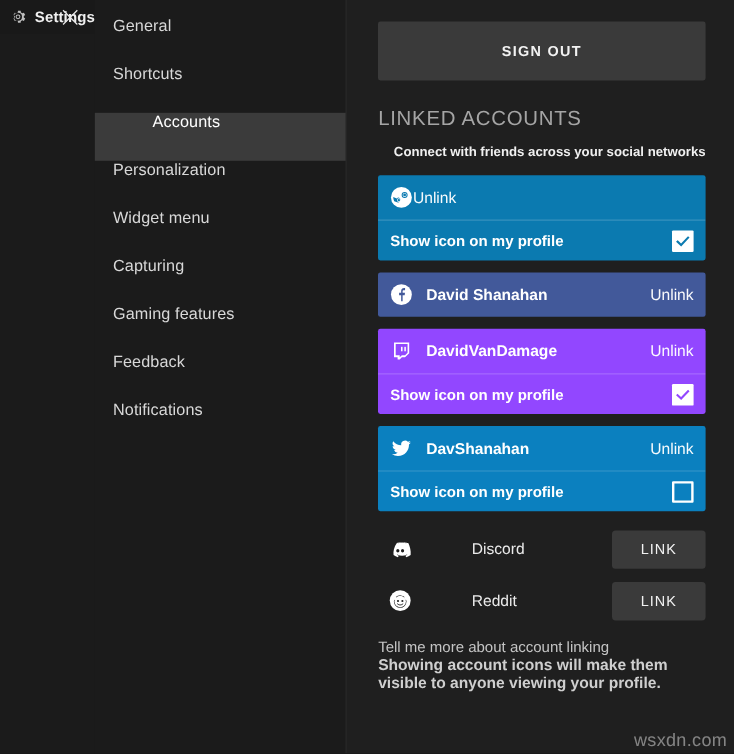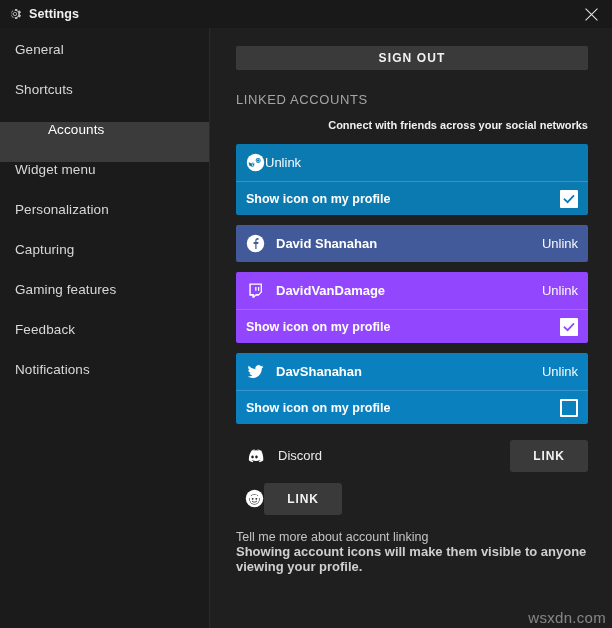--- a/index.html
+++ b/index.html
@@ -14,21 +14,21 @@
     font-family: "Liberation Sans", sans-serif;
     color: #e6e6e6;
     -webkit-font-smoothing: antialiased;
   }
   .app {
     position: relative;
     width: 612px;
     height: 628px;
     background: #1b1b1b;
     display: flex;
-    flex-direction: column;
+    flex-direction: row;
   }
 
   
   .titlebar {
     height: 28px;
     flex: 0 0 28px;
     background: #191919;
     display: flex;
     align-items: center;
     position: relative;
@@ -99,38 +99,38 @@
     background: #1f1f1f;
     padding: 0 24px 0 26px;
     box-sizing: border-box;
     overflow: hidden;
     position: relative;
   }
 
   .signout {
     margin-top: 18px;
     width: 100%;
-    height: 24px;
+    height: 49px;
     background: #3a3a3a;
     border: none;
     border-radius: 2px;
     color: #f2f2f2;
     font-family: "Liberation Sans", sans-serif;
     font-size: 12px;
     font-weight: 700;
     letter-spacing: 1.1px;
     cursor: pointer;
     display: flex;
     align-items: center;
     justify-content: center;
   }
 
   .section-label {
     margin-top: 22px;
-    font-size: 13px;
+    font-size: 17px;
     letter-spacing: .6px;
     color: #a5a5a5;
   }
   .section-sub {
     margin-top: 12px;
     font-size: 11px;
     font-weight: 700;
     color: #f0f0f0;
     text-align: right;
   }
@@ -202,20 +202,21 @@
     background: transparent;
     border: 2px solid #ffffff;
   }
   .cbox svg { display:block; }
 
   
   .link-row {
     height: 43px;
     display: flex;
     align-items: center;
+    gap: 36px;
   }
   .link-row .ricon {
     width: 20px;
     height: 20px;
     flex: 0 0 20px;
     margin-left: 8px;
     display: flex;
     align-items: center;
     justify-content: center;
   }
@@ -227,21 +228,21 @@
   }
   .link-btn {
     width: 78px;
     height: 32px;
     background: #3a3a3a;
     border: none;
     border-radius: 3px;
     color: #f2f2f2;
     font-family: "Liberation Sans", sans-serif;
     font-size: 12px;
-    font-weight: 700;
+    font-weight: 400;
     letter-spacing: .9px;
     cursor: pointer;
   }
 
   .more-link {
     margin-top: 10px;
     font-size: 12.5px;
     color: #c4c4c4;
     cursor: pointer;
   }
@@ -290,24 +291,24 @@
       <div class="nav-item">
         <span>General</span>
       </div>
       <div class="nav-item">
         <span>Shortcuts</span>
       </div>
       <div class="nav-item active">
         <span>Accounts</span>
       </div>
       <div class="nav-item">
+        <span>Personalization</span>
+      </div>
+      <div class="nav-item">
         <span>Widget menu</span>
-      </div>
-      <div class="nav-item">
-        <span>Personalization</span>
       </div>
       <div class="nav-item">
         <span>Capturing</span>
       </div>
       <div class="nav-item">
         <span>Gaming features</span>
       </div>
       <div class="nav-item">
         <span>Feedback</span>
       </div>
@@ -424,20 +425,21 @@
             <circle cx="12" cy="13" r="6.6" fill="#1f1f1f"></circle>
             <circle cx="12" cy="13" r="6" fill="#ffffff"></circle>
             <circle cx="9.7" cy="12.4" r="1.15" fill="#1f1f1f"></circle>
             <circle cx="14.3" cy="12.4" r="1.15" fill="#1f1f1f"></circle>
             <path d="M9.2 15.5c.8.72 1.75 1.05 2.8 1.05s2-.33 2.8-1.05" stroke="#1f1f1f" stroke-width="1" fill="none" stroke-linecap="round"></path>
             <circle cx="18.2" cy="9.3" r="2.1" fill="#ffffff"></circle>
             <circle cx="5.8" cy="9.3" r="2.1" fill="#ffffff"></circle>
             <circle cx="14.6" cy="5.4" r="1.6" fill="#ffffff"></circle>
           </svg>
         </span>
+        <span class="rname">Reddit</span>
         <button class="link-btn">
           <span>LINK</span>
         </button>
       </div>
 
       <div class="more-link">Tell me more about account linking</div>
       <div class="footnote">Showing account icons will make them visible to anyone viewing your profile.</div>
 
       <div class="watermark">wsxdn.com</div>
     </section>

